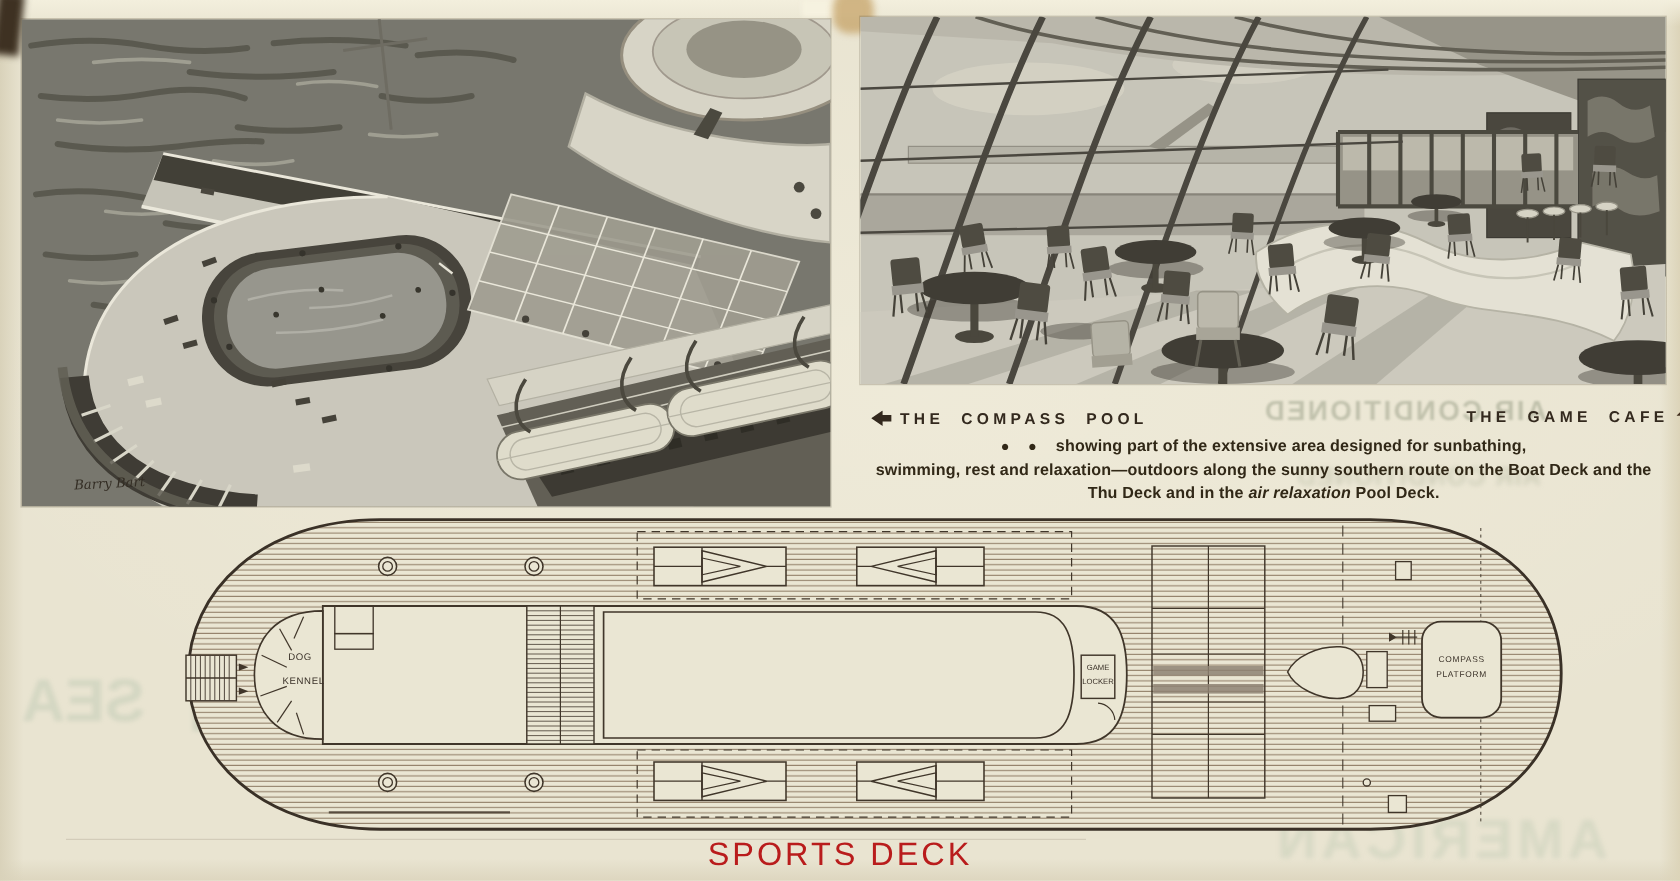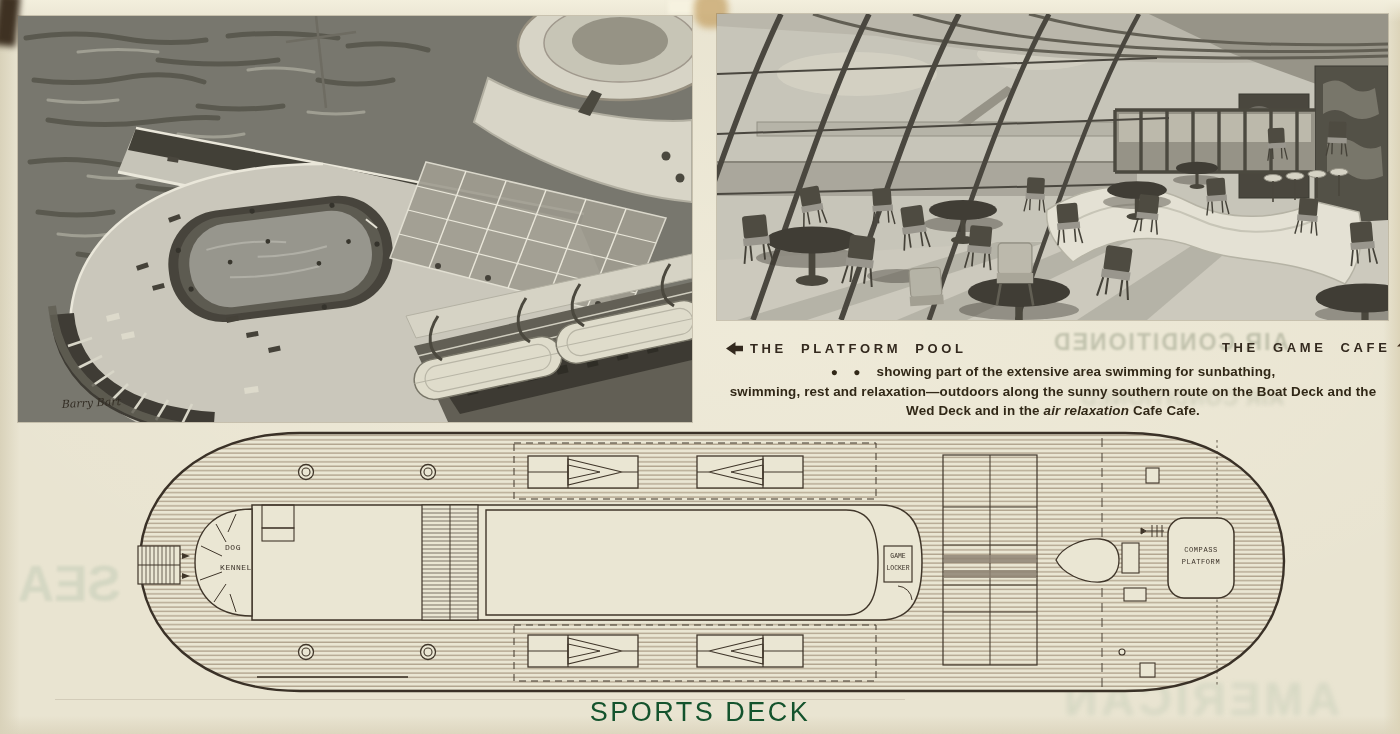--- a/index.html
+++ b/index.html
@@ -30,21 +30,21 @@
 
   
   .cap{display:flex;align-items:center;gap:7px;color:#33291e;
        font-weight:bold;font-size:13px;letter-spacing:3.6px;word-spacing:7px;white-space:nowrap;}
   .bodycopy{width:710px;text-align:center;color:#312817;font-weight:bold;
             font-size:13.4px;line-height:19px;letter-spacing:.15px;}
   .bodycopy .bline{white-space:nowrap;}
   .bullets{letter-spacing:6px;margin-right:10px;font-size:12px;}
 
   .deck-title{left:0;top:697px;width:1400px;text-align:center;
-              font-size:27px;letter-spacing:2.5px;color:#14532d;font-weight:400;}
+              font-size:27px;letter-spacing:2.5px;color:#b91c1c;font-weight:400;}
 
   
   .ghost{pointer-events:none;transform:scaleX(-1);font-weight:bold;
          mix-blend-mode:multiply;white-space:nowrap;}
   .g1{left:1052px;top:329px;font-size:23px;color:rgba(120,135,115,.34);filter:blur(1px);letter-spacing:2px;}
   .g2{left:1080px;top:386px;font-size:21px;color:rgba(125,140,120,.22);filter:blur(2.2px);letter-spacing:1px;}
   .g3{left:150px;top:548px;font-size:66px;color:rgba(110,160,140,.17);filter:blur(1.6px);letter-spacing:6px;}
   .g4{left:18px;top:555px;font-size:50px;color:rgba(110,160,140,.15);filter:blur(1.8px);}
   .g5{left:1060px;top:672px;font-size:46px;color:rgba(110,160,140,.13);filter:blur(2.4px);letter-spacing:4px;}
 
@@ -395,37 +395,37 @@
   </g>
 
   <rect width="671" height="306" fill="#d8cfb4" opacity=".1"></rect>
 </svg>
 </div>
 
 <div class="abs cap" style="left:726px;top:341px;">
   <svg width="17" height="13" viewBox="0 0 17 13">
     <path d="M0,6.5 L9.5,0 L9.5,3.8 L17,3.8 L17,9.2 L9.5,9.2 L9.5,13 Z" fill="#33291e"></path>
   </svg>
-  <span>THE PLATFORM POOL</span>
+  <span>THE COMPASS POOL</span>
 </div>
 
 <div class="abs cap" style="left:1222px;top:339px;">
   <span>THE GAME CAFE</span>
   <svg width="15" height="16" viewBox="0 0 15 16">
     <path d="M7.5,0 L15,7.5 L11,7.5 L11,16 L4,16 L4,7.5 L0,7.5 Z" fill="#43301f"></path>
   </svg>
 </div>
 
 <div class="abs bodycopy" style="left:698px;top:362px;">
-  <div class="bline"><span class="bullets">● ●</span><span>showing part of the extensive area swimming for sunbathing,</span></div>
+  <div class="bline"><span class="bullets">● ●</span><span>showing part of the extensive area designed for sunbathing,</span></div>
   <div class="bline">swimming, rest and relaxation—outdoors along the sunny southern route on the Boat Deck and the</div>
-  <div class="bline"><span>Wed Deck and in the </span><i>air relaxation</i><span> Cafe Cafe.</span></div>
+  <div class="bline"><span>Thu Deck and in the </span><i>air relaxation</i><span> Pool Deck.</span></div>
 </div>
 
-<div class="abs" style="left:0;top:430px;width:1204px;height:268px;font-family:Liberation Mono, monospace;">
+<div class="abs" style="left:17px;top:430px;width:1204px;height:268px;">
 <svg width="1400" height="268" viewBox="0 0 1400 268">
   <defs>
     <pattern id="plank" patternUnits="userSpaceOnUse" width="24" height="4.4">
       <line x1="0" y1="1" x2="24" y2="1" stroke="#94826b" stroke-width="0.9"></line>
     </pattern>
     <g id="boatR">
       <rect x="0" y="0" width="110" height="32" fill="#eae6d3" stroke="#40362a" stroke-width="1.3"></rect>
       <line x1="40" y1="0" x2="40" y2="32" stroke="#40362a" stroke-width="1.2"></line>
       <path d="M40,3 L94,16 L40,29 Z" fill="none" stroke="#40362a" stroke-width="1.2"></path>
       <path d="M40,9 L72,16 L40,23 Z" fill="none" stroke="#40362a" stroke-width="1"></path>

